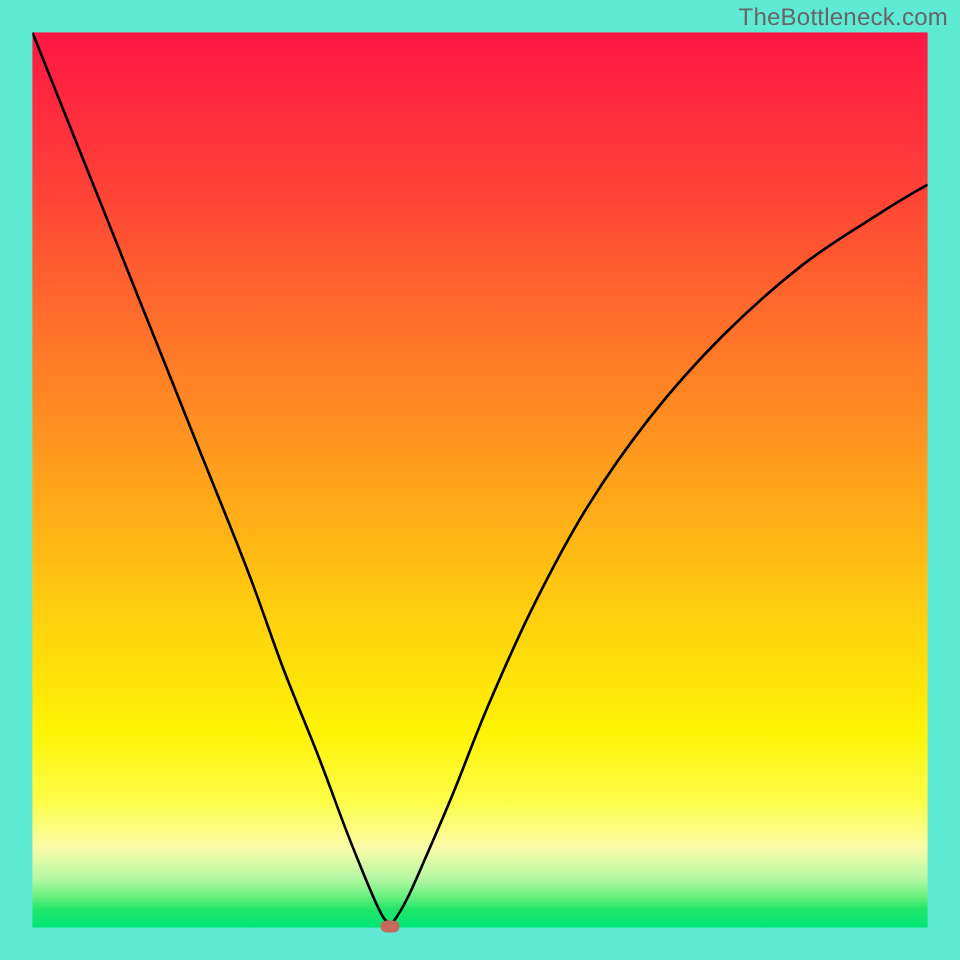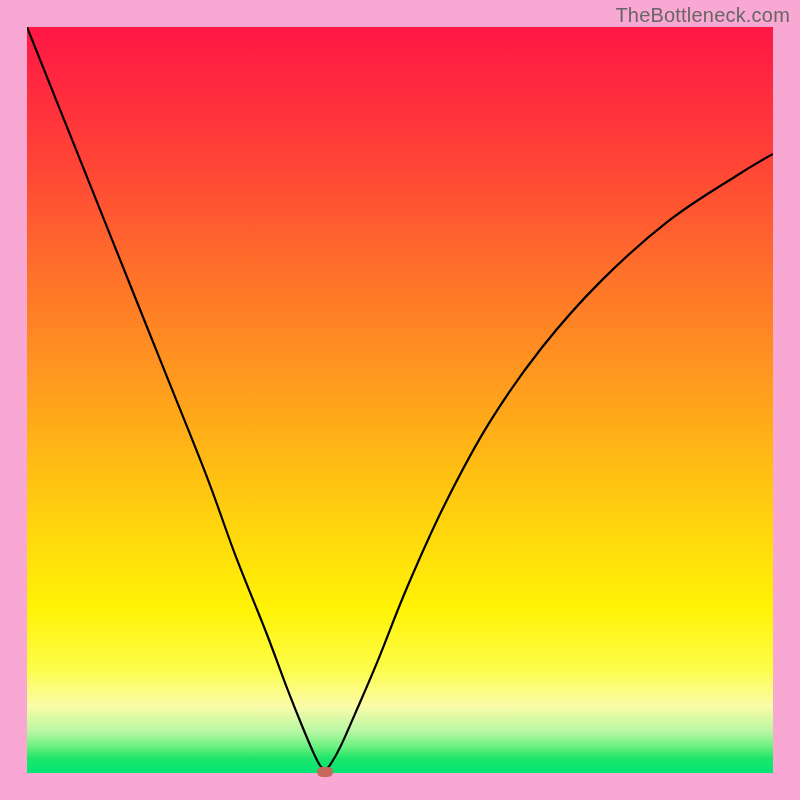--- a/index.html
+++ b/index.html
@@ -6,21 +6,21 @@
   body {
     width: 800px;
     height: 800px;
     background: #000;
     position: relative;
     font-family: Arial, Helvetica, sans-serif;
   }
   .outer {
     position: absolute;
     inset: 0;
-    background: #f9a8d4;
+    background: #5eead4;
   }
   .plot-area {
     position: absolute;
     left: 27px;
     top: 27px;
     width: 746px;
     height: 746px;
     background: linear-gradient(to bottom,
       #ff1744 0%,
       #ff2a3f 8%,

